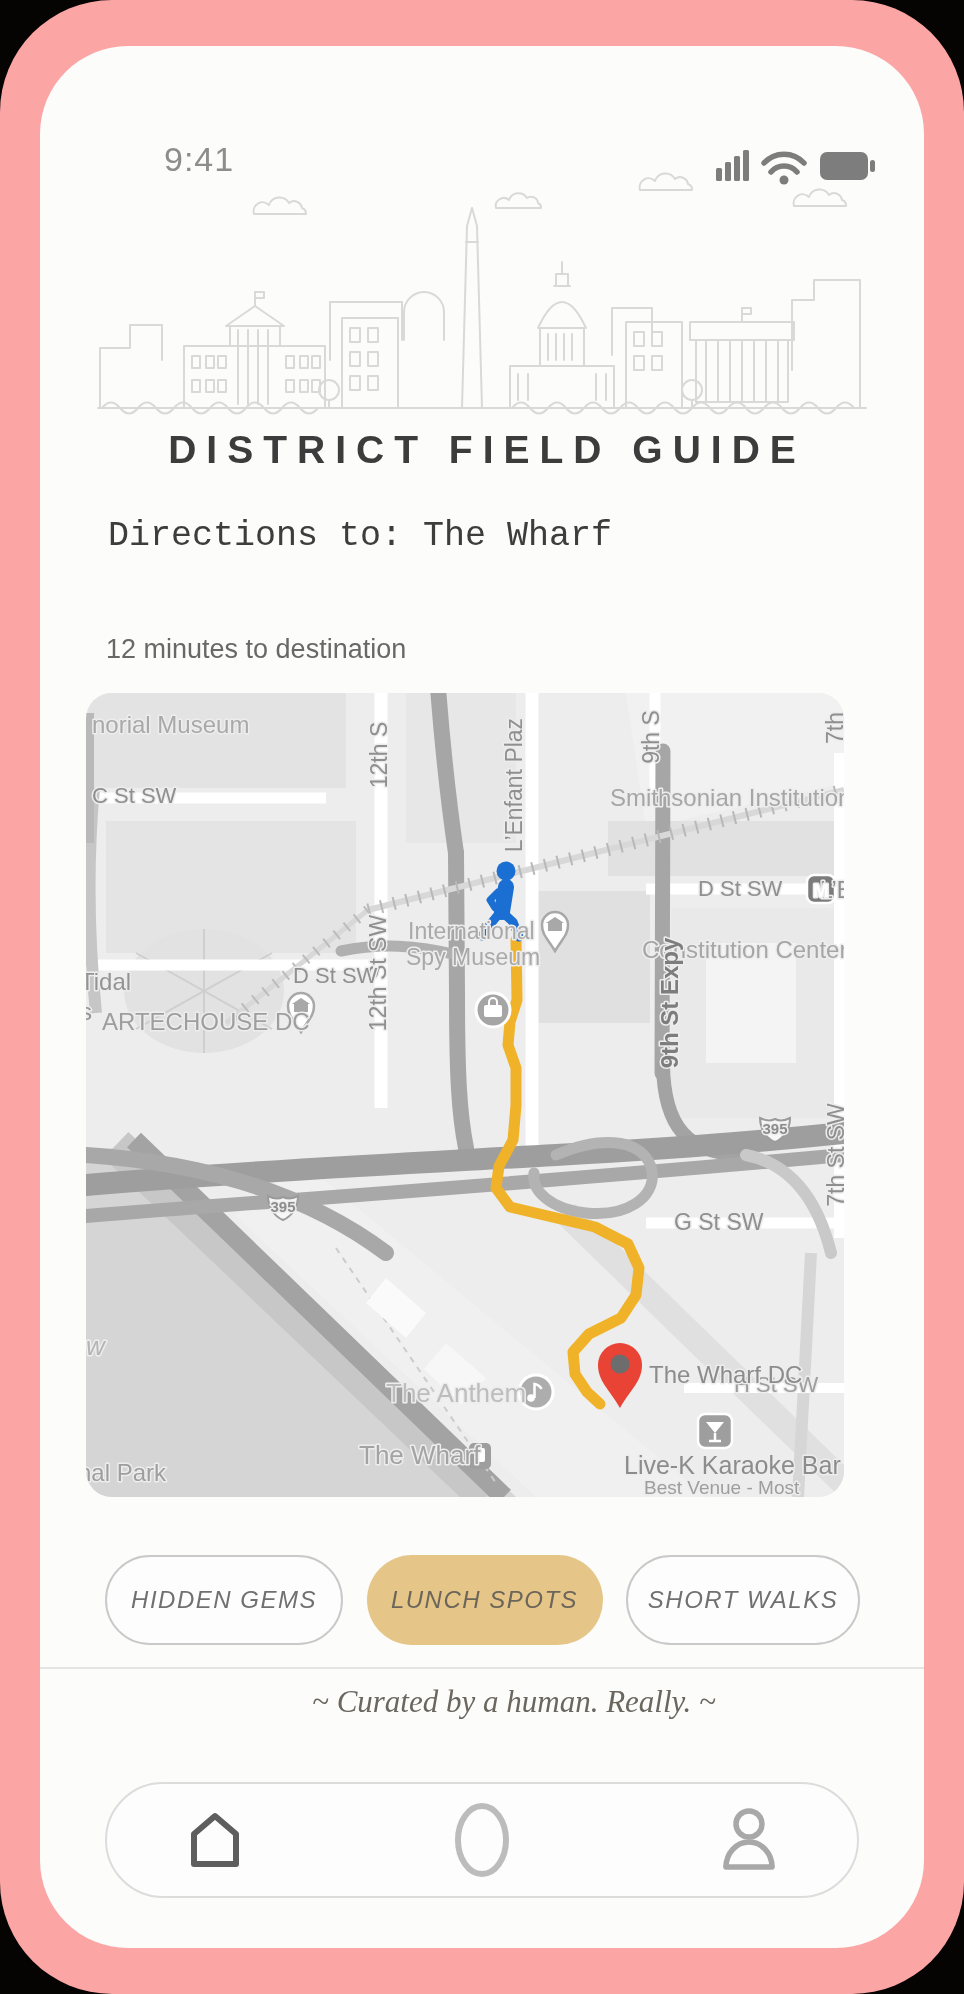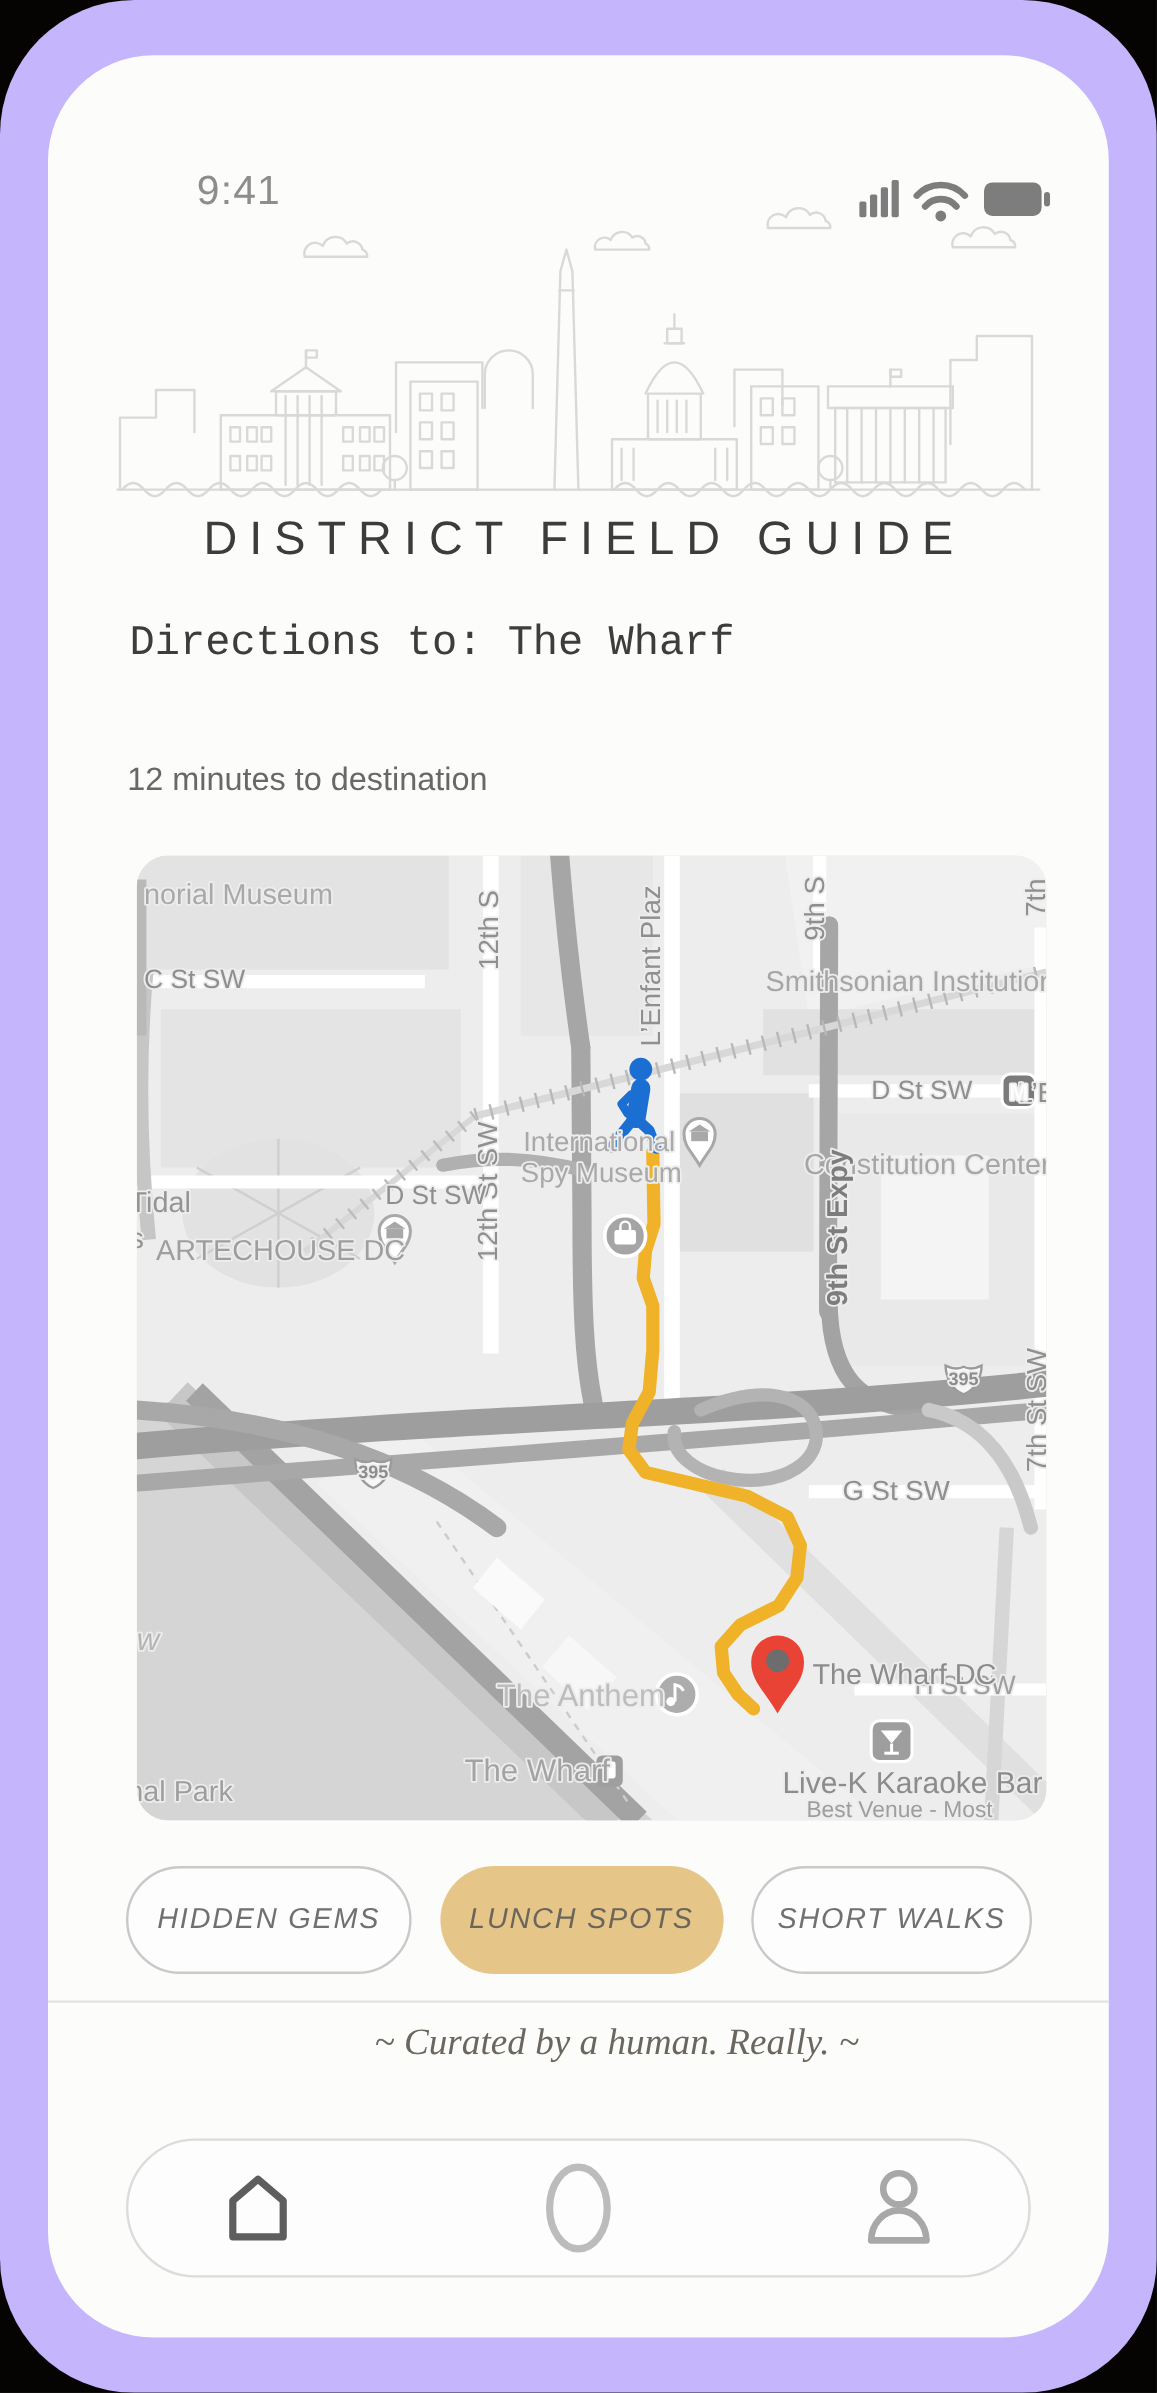--- a/index.html
+++ b/index.html
@@ -1,35 +1,35 @@
 <!DOCTYPE html>
 <html><head>
 <meta charset="utf-8">
 <style>
   html,body{margin:0;padding:0;background:#050403;}
   body{width:964px;height:1994px;position:relative;font-family:"Liberation Sans",sans-serif;}
-  .phone{position:absolute;inset:0;background:#c4b5fd;border-radius:112px;}
+  .phone{position:absolute;inset:0;background:#fca5a5;border-radius:112px;}
   .screen{position:absolute;left:40px;top:46px;width:884px;height:1902px;background:#fcfcfb;border-radius:88px;overflow:hidden;}
 
   .time{position:absolute;left:124px;top:94px;font-size:34px;color:#8d8d8d;letter-spacing:1px;}
   .status-icons{position:absolute;right:46px;top:98px;}
 
   .skyline{position:absolute;left:52px;top:104px;width:780px;height:268px;}
 
   .app-title{position:absolute;left:0;top:382px;width:100%;text-align:center;
-    font-size:39px;font-weight:400;color:#3c3c3c;letter-spacing:10px;text-indent:10px;}
+    font-size:39px;font-weight:700;color:#3c3c3c;letter-spacing:10px;text-indent:10px;}
 
   .dir-heading{position:absolute;left:68px;top:470px;font-family:Liberation Mono, monospace;
     font-size:35px;color:#3d3d3d;}
   .dir-step{position:absolute;left:66px;top:537px;font-size:27px;color:#5c5c5c;}
   .dir-step .b{font-weight:700;color:#454545;}
   .dir-eta{position:absolute;left:66px;top:588px;font-size:27px;color:#686868;}
 
-  .map{position:absolute;left:74px;top:647px;width:758px;height:804px;border-radius:26px;
-    overflow:hidden;background:#ededed;margin-top:20px;}
+  .map{position:absolute;left:46px;top:647px;width:758px;height:804px;border-radius:26px;
+    overflow:hidden;background:#ededed;}
   .map svg{display:block;}
   #map-labels text{font-family:"Liberation Sans",sans-serif;paint-order:stroke;
     stroke:#ededed;stroke-width:3px;stroke-linejoin:round;}
 
   .chips{position:absolute;left:65px;top:1509px;width:755px;display:flex;justify-content:space-between;}
   .chip{height:90px;border-radius:45px;border:2px solid #c9c9c9;background:#fdfdfd;
     display:flex;align-items:center;justify-content:center;font-size:24px;color:#707070;
     letter-spacing:1.5px;box-sizing:border-box;font-style:italic;}
   .chip-1{width:238px;}
   .chip-2{width:236px;border:none;color:#6b655a;}

